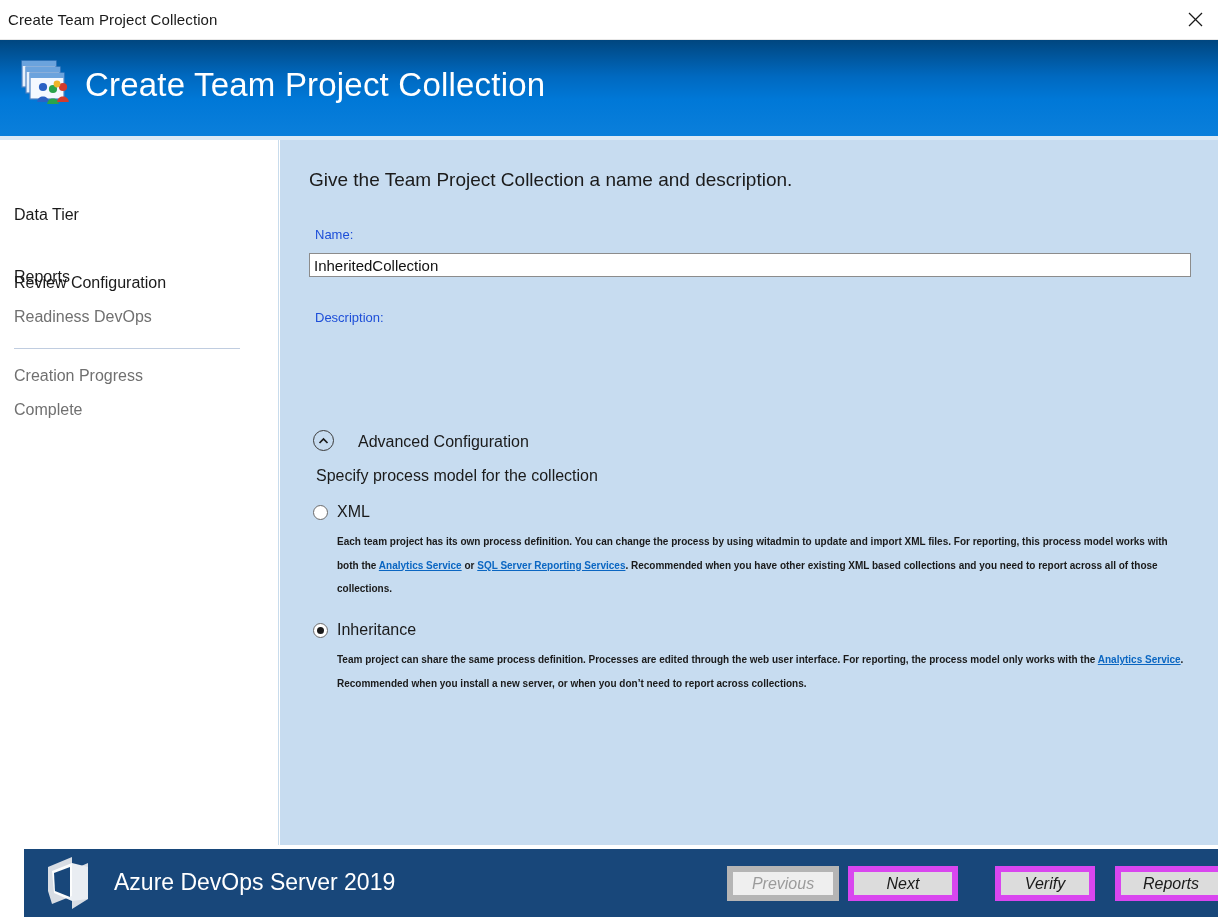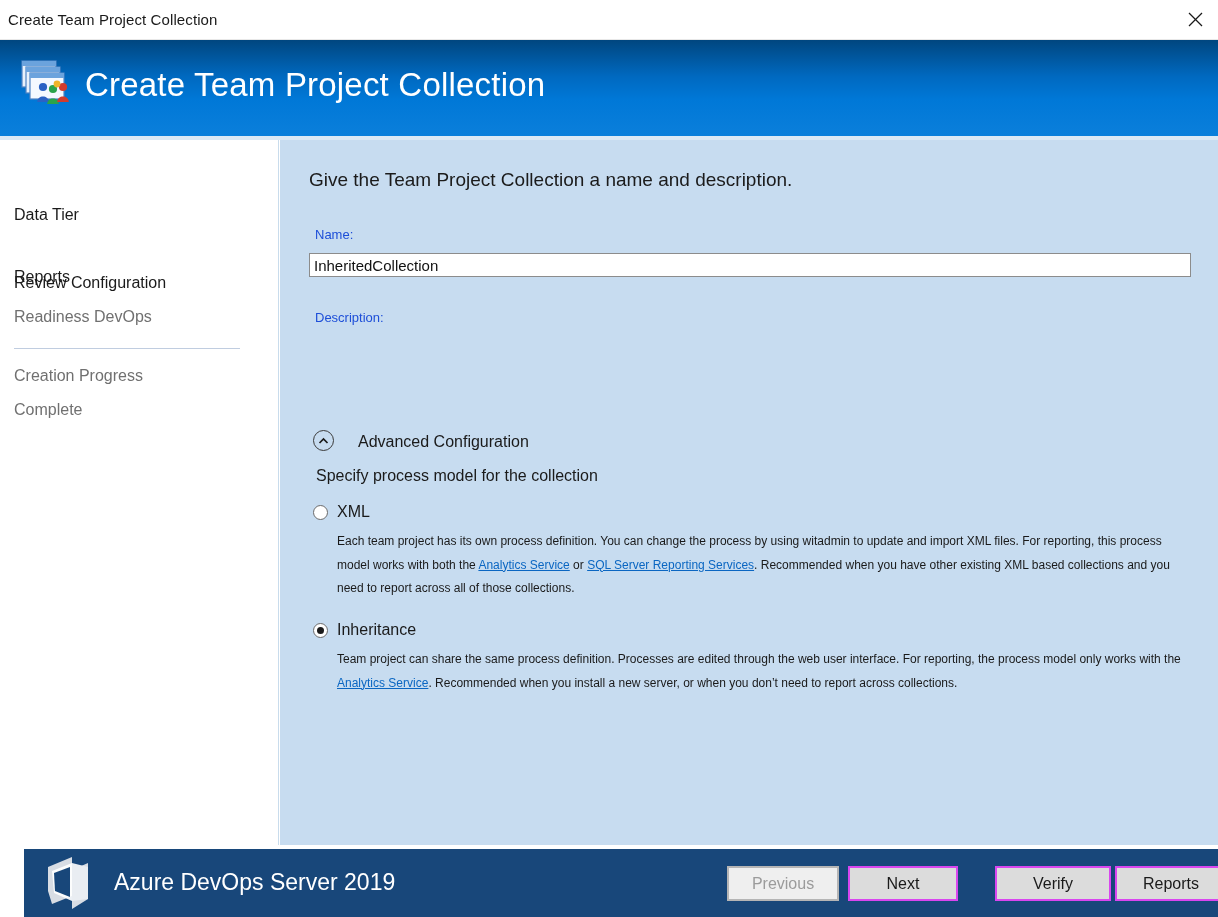--- a/index.html
+++ b/index.html
@@ -157,23 +157,24 @@
     border-radius: 50%;
     background: #1a1a1a;
   }
   .opt-title {
     position: absolute;
     font-size: 16px; color: #1a1a1a;
     cursor: pointer;
   }
   .opt-desc {
     position: absolute;
-    font-size: 12px; color: #1a1a1a;
+    font-size: 10px; color: #1a1a1a;
     line-height: 23.5px;
     width: 855px;
+    font-weight: bold;
   }
   a.link {
     color: #0a66c2; text-decoration: underline;
     cursor: pointer;
   }
   .learn-link {
     position: absolute; left: 318px; top: 771px;
     font-size: 16px;
     color: #1560bd; text-decoration: underline;
     cursor: pointer;
@@ -191,24 +192,25 @@
     width: 60px; height: 60px;
   }
   .footer-brand {
     position: absolute; left: 90px; top: 20px;
     font-size: 23px; color: #ffffff; font-weight: 400;
   }
   .btn {
     position: absolute; top: 17px;
     height: 35px;
     background: #dcdcdc;
-    border: 2px solid #d946ef;
+    border: 6px solid #d946ef;
     font-family: "Liberation Sans", sans-serif;
     font-size: 16px; color: #1a1a1a;
     cursor: pointer;
+    font-style: italic;
   }
   .btn.disabled {
     background: #efefef;
     color: #9b9b9b;
     border-color: #b5b5b5;
     cursor: default;
   }
 </style>
 </head>
 <body>
@@ -311,15 +313,15 @@
   <svg class="footer-logo" viewBox="0 0 60 60">
     <path d="M6 14 L30 4 L30 17 L46 10 L46 46 L30 56 L30 43 L10 51 L6 38 Z" fill="#d8dde4"></path>
     <path d="M10 18 L30 10 L30 48 L12 40 Z" fill="#ffffff" opacity="0.92"></path>
     <path d="M30 10 L46 14 L46 46 L30 48 Z" fill="#e9edf2"></path>
     <path d="M12 20 L28 14 L28 44 L13 38 Z" fill="#18477a"></path>
   </svg>
   <div class="footer-brand">Azure DevOps Server 2019</div>
 
   <button class="btn disabled" style="left:703px; width:112px;">Previous</button>
   <button class="btn" style="left:824px; width:110px;">Next</button>
-  <button class="btn" style="left:971px; width:116px;">Verify</button>
+  <button class="btn" style="left:971px; width:100px;">Verify</button>
   <button class="btn" style="left:1091px; width:112px;">Reports</button>
 </div>
 
 </body></html>

